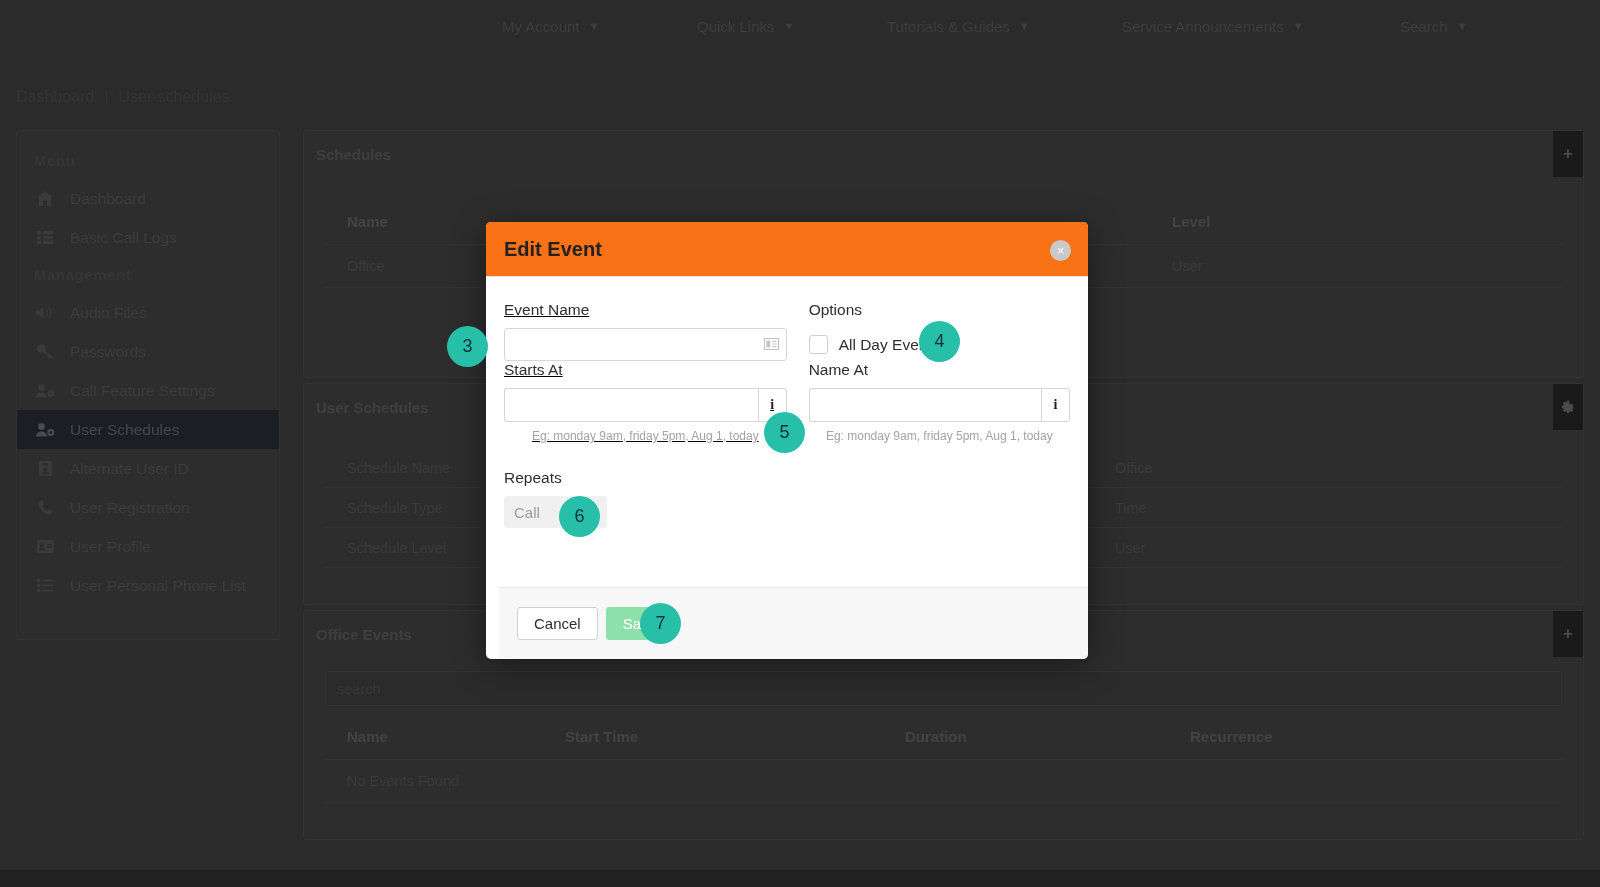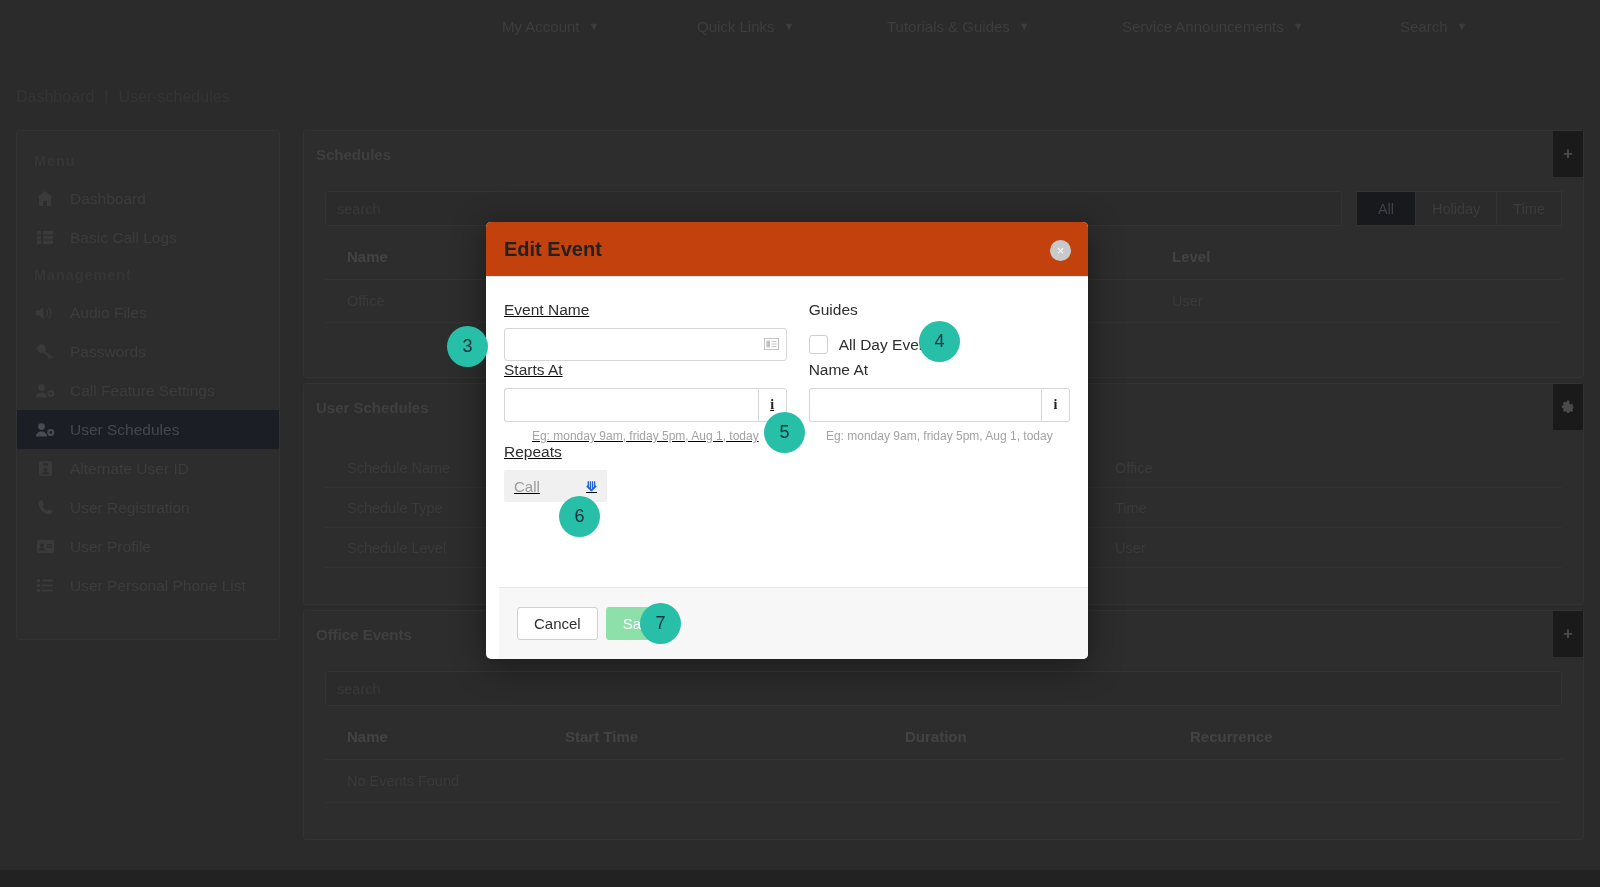--- a/index.html
+++ b/index.html
@@ -151,21 +151,21 @@
   #modal {
     position: absolute; left: 486px; top: 222px;
     width: 602px; height: 437px;
     background: #ffffff;
     border-radius: 5px;
     box-shadow: 0 6px 34px rgba(0,0,0,.45);
     overflow: hidden;
   }
   #modal-header {
     height: 55px;
-    background: #c2410c;
+    background: #f97316;
     border-bottom: 1px solid #e6e6e6;
     display: flex; align-items: center;
     padding: 0 16px 0 18px;
     position: relative;
   }
   #modal-title {
     font-size: 20px; font-weight: bold; color: #222;
   }
   #modal-close {
     position: absolute; right: 17px; top: 18px;
@@ -429,28 +429,20 @@
       <span>User Personal Phone List</span>
     </div>
   </div>
 
   <div class="panel" id="panel-schedules" style="top:130px;height:248px;">
     <div class="panel-head">
       <span>Schedules</span>
       <div class="panel-btn">+</div>
     </div>
     <div class="panel-body">
-      <div class="search-row">
-        <div class="search-input">search</div>
-        <div class="seg-group">
-          <div class="seg active">All</div>
-          <div class="seg">Holiday</div>
-          <div class="seg">Time</div>
-        </div>
-      </div>
       <table class="tbl">
         <thead>
           <tr>
             <th style="width:825px">Name</th>
             <th>Level</th>
           </tr>
         </thead>
         <tbody>
           <tr>
             <td>Office</td>
@@ -536,21 +528,21 @@
                   <rect x="0.5" y="0.5" width="14" height="11"></rect>
                   <rect x="2.4" y="2.6" width="3.6" height="6.8" fill="#c2c2c2" stroke="none"></rect>
                   <line x1="7.6" y1="3.4" x2="12.6" y2="3.4"></line>
                   <line x1="7.6" y1="6" x2="12.6" y2="6"></line>
                   <line x1="7.6" y1="8.6" x2="12.6" y2="8.6"></line>
                 </svg>
             </span>
           </div>
         </div>
         <div class="col-right" style="padding-left:22px;">
-          <span class="fld-label">Guides</span>
+          <span class="fld-label">Options</span>
           <div class="checkbox-row" style="height:33px;">
             <span class="cbox"></span>
             <span class="cbox-label">All Day Event</span>
           </div>
         </div>
       </div>
 
       <div class="row2" style="">
         <div class="col-left">
           <span class="fld-label">Starts At</span>
@@ -563,21 +555,21 @@
         <div class="col-right" style="padding-left:22px;">
           <span class="fld-label">Name At</span>
           <div class="dtgroup">
             <div class="field"></div>
             <div class="addon">i</div>
           </div>
           <div class="hint">Eg: monday 9am, friday 5pm, Aug 1, today</div>
         </div>
       </div>
 
-      <div style="text-decoration:underline;">
+      <div style="margin-top:26px;">
         <span class="fld-label">Repeats</span>
         <div class="sel">
           <span>Call</span>
           <span class="chev">⟱</span>
         </div>
       </div>
     </div>
 
     <div id="modal-footer">
       <div class="btn btn-cancel">Cancel</div>

